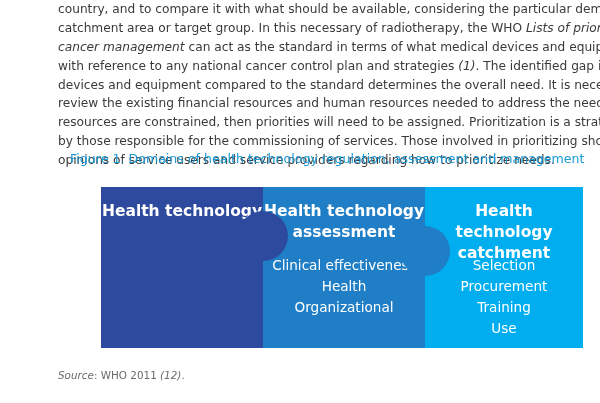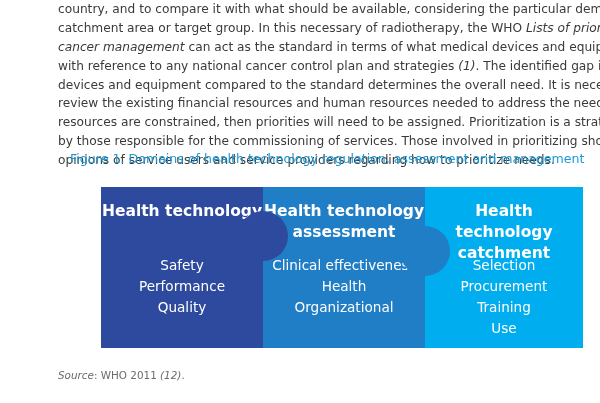--- a/index.html
+++ b/index.html
@@ -38,25 +38,20 @@
   <span class="line"><span>opinions of service users and service providers regarding how to prioritize needs.</span></span>
 </div>
 
 <div class="caption">Figure 1. Domains of health technology regulation, assessment and management</div>
 
 <div class="diagram">
   <div class="panel panel-1">
     <div class="panel-title">
       <div>Health technology</div>
     </div>
-    <div class="panel-items">
-      <div>Safety</div>
-      <div>Performance</div>
-      <div>Quality</div>
-    </div>
   </div>
   <div class="knob knob-1"></div>
 
   <div class="panel panel-2">
     <div class="panel-title">
       <div>Health technology</div>
       <div>assessment</div>
     </div>
     <div class="panel-items">
       <div>Clinical effectiveness</div>

